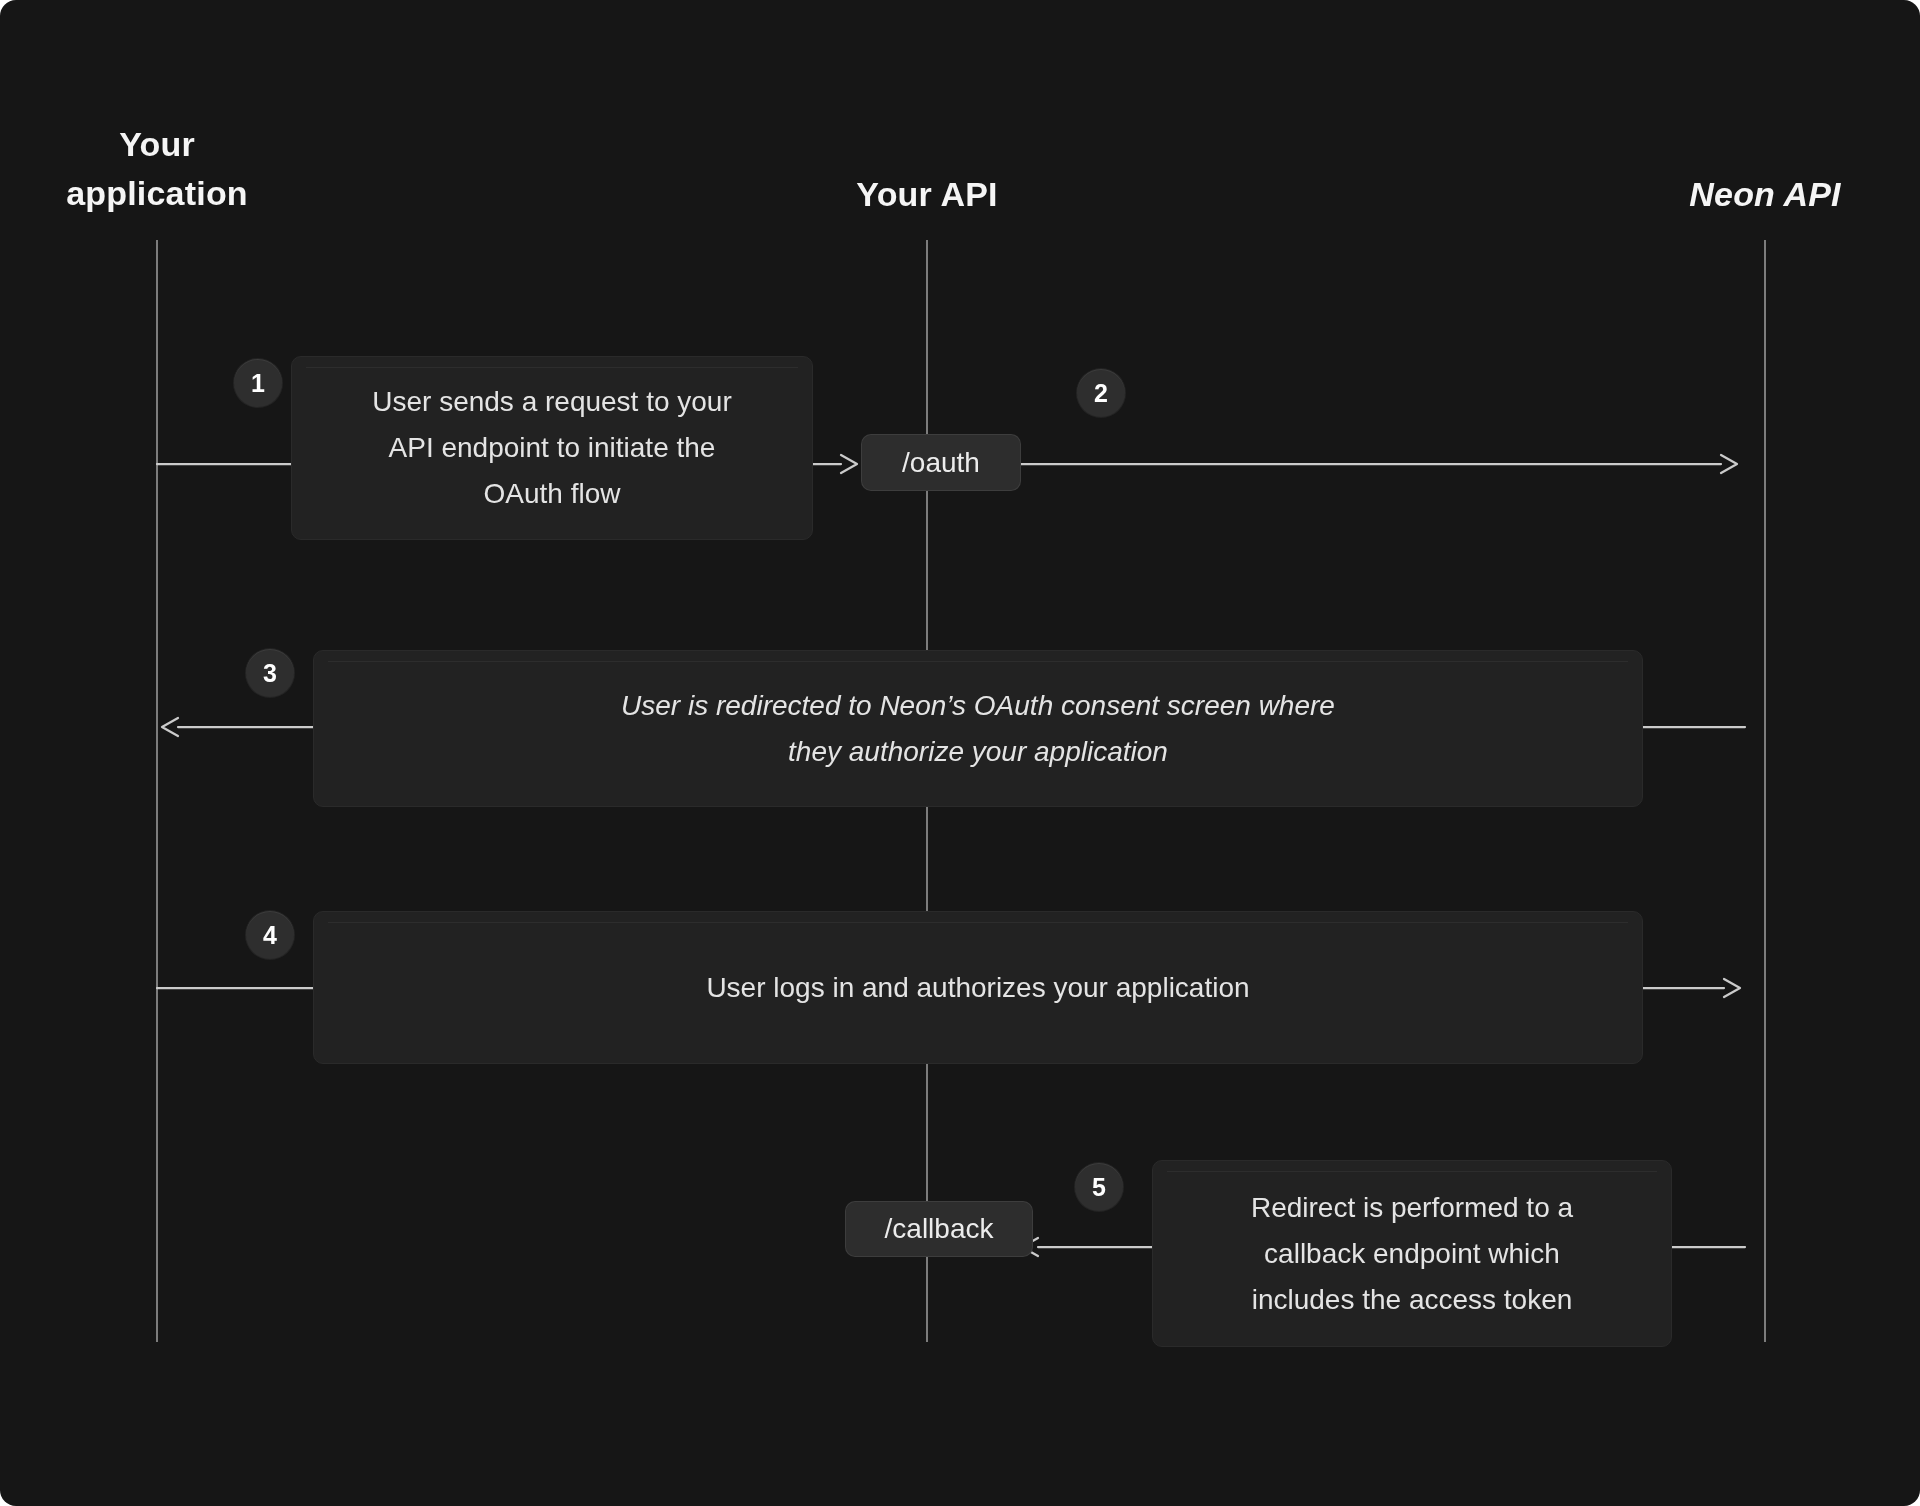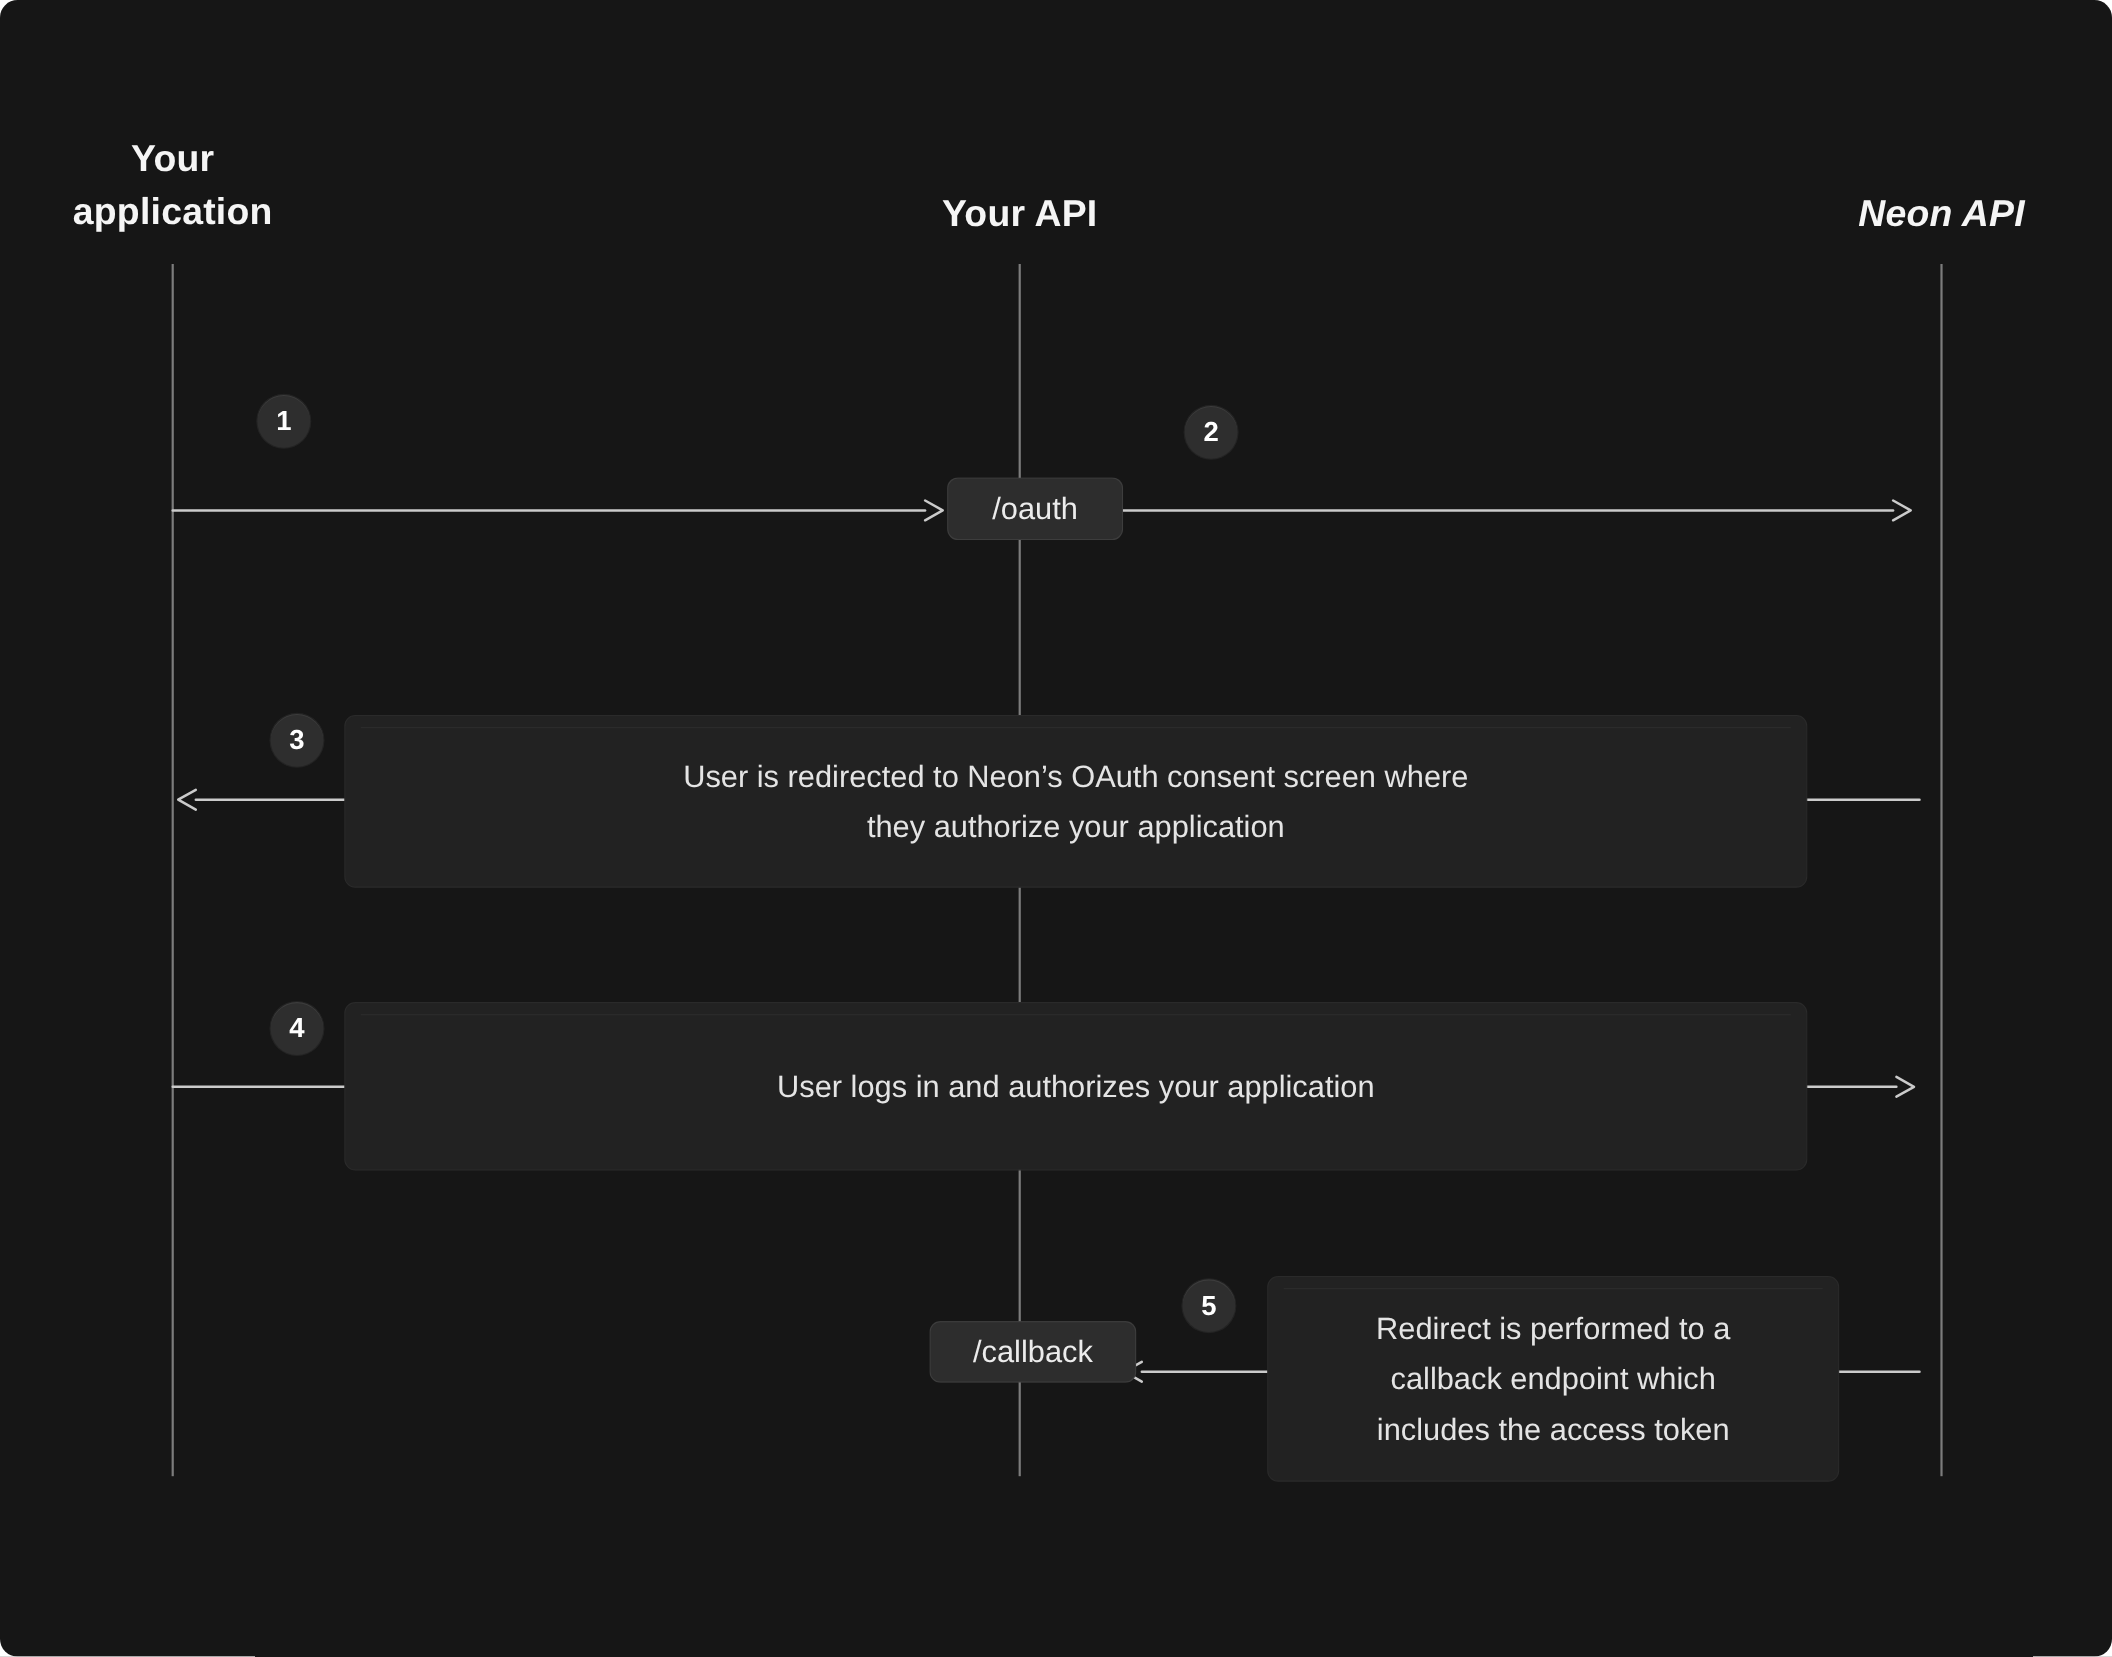--- a/index.html
+++ b/index.html
@@ -79,21 +79,21 @@
   }
   .note::before {
     content: "";
     position: absolute;
     left: 14px; right: 14px; top: 10px;
     height: 1px;
     background: rgba(255,255,255,0.05);
   }
   .note-1 { left: 291px;  top: 356px;  width: 522px;  height: 184px; }
   .note-2 { left: 1143px; top: 365px;  width: 480px;  height: 164px; }
-  .note-3 { left: 313px;  top: 650px;  width: 1330px; height: 157px; }
+  .note-3 { left: 313px;  top: 650px;  width: 1330px; height: 157px; font-style: italic; }
   .note-4 { left: 313px;  top: 911px;  width: 1330px; height: 153px; }
   .note-5 { left: 1133px; top: 1160px; width: 520px;  height: 187px; margin-left: 19px; }
 
   
   .chip {
     position: absolute;
     background: var(--chip, #2d2d2d);
     border: 1px solid rgba(255,255,255,0.08);
     border-radius: 10px;
     box-sizing: border-box;
@@ -158,20 +158,23 @@
     <g>
       <path d="M157 988 H1724"></path>
       <path d="M1724 979 L1740 988 L1724 997"></path>
     </g>
     <g>
       <path d="M1745 1247 H1038"></path>
       <path d="M1038 1238 L1022 1247 L1038 1256"></path>
     </g>
   </svg>
 
+  <div class="note note-1">User sends a request to your
+API endpoint to initiate the
+OAuth flow</div>
   <div class="note note-3">User is redirected to Neon’s OAuth consent screen where
 they authorize your application</div>
   <div class="note note-4">User logs in and authorizes your application</div>
   <div class="note note-5">Redirect is performed to a
 callback endpoint which
 includes the access token</div>
 
   <div class="chip chip-oauth">/oauth</div>
   <div class="chip chip-callback">/callback</div>
 

